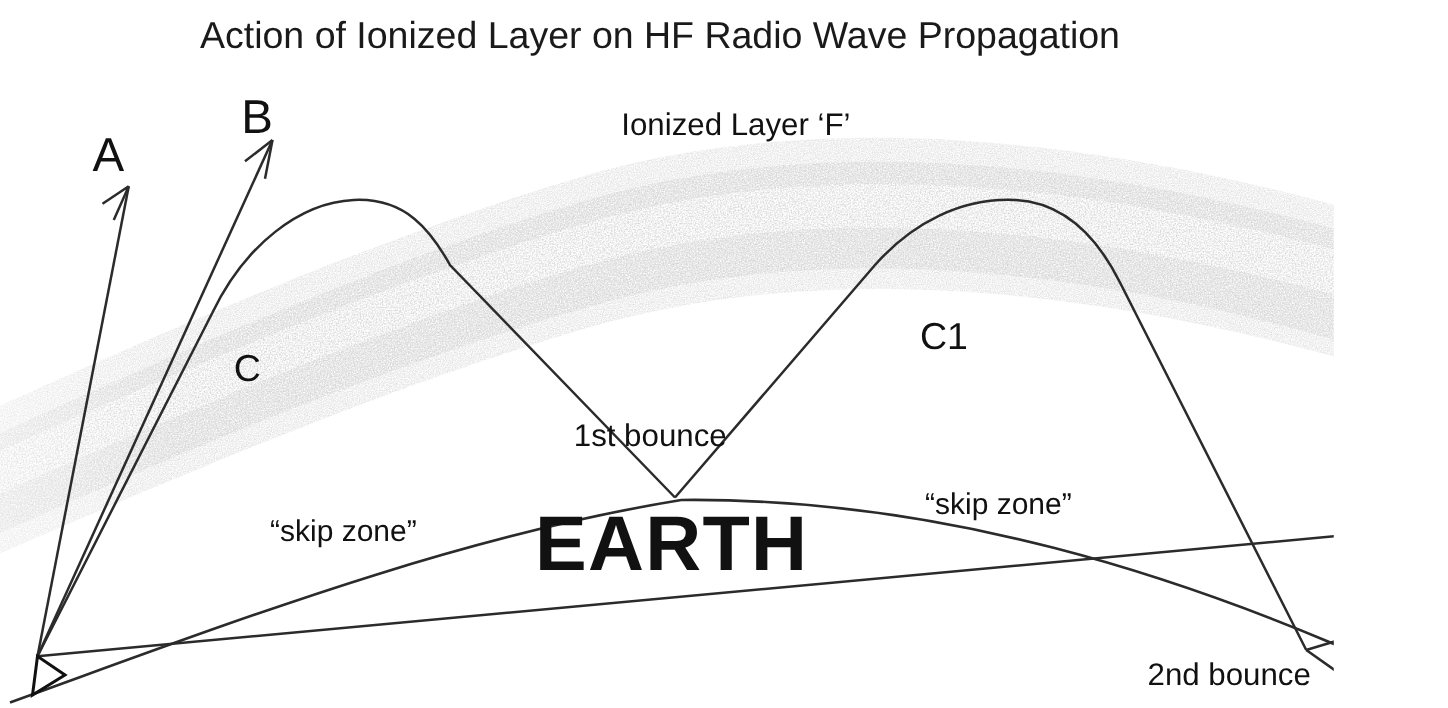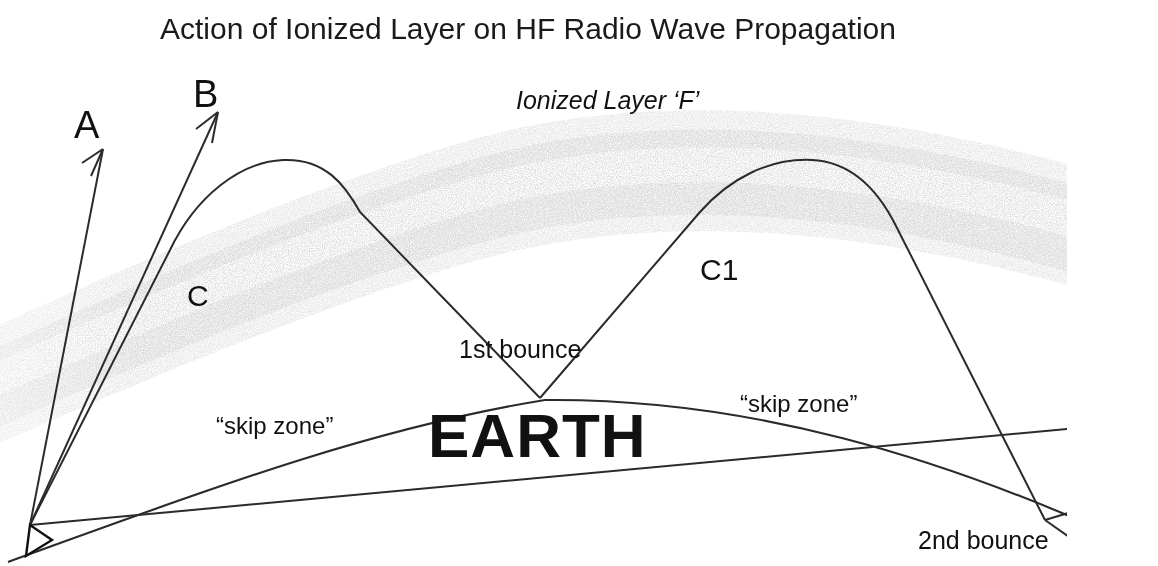--- a/index.html
+++ b/index.html
@@ -142,29 +142,29 @@
 
     <path d="M 1045,520 L 1110,566" fill="none" stroke="#2b2b2b" stroke-width="2"></path>
 
     <g>
       <path d="M 30,525 L 26,556 L 52,540 Z" fill="none" stroke="#111111" stroke-width="2.4"></path>
     </g>
   </svg>
 
   <div class="lbl title" style="left:160px; top:14px;">Action of Ionized Layer on HF Radio Wave Propagation</div>
 
-  <div class="lbl layer-title" style="left:516px; top:88px;font-style:italic;">Ionized Layer ‘F’</div>
+  <div class="lbl layer-title" style="left:497px; top:88px;">Ionized Layer ‘F’</div>
 
   <div class="lbl ray-letter" style="left:74px; top:106px;">A</div>
 
   <div class="lbl ray-letter" style="left:193px; top:75px;">B</div>
 
   <div class="lbl hop-letter" style="left:187px; top:281px;">C</div>
 
-  <div class="lbl hop-letter" style="left:700px; top:255px;">C1</div>
+  <div class="lbl hop-letter" style="left:736px; top:255px;">C1</div>
 
   <div class="lbl hop-letter-bold" style="left:1108px; top:505px;">C2</div>
 
   <div class="lbl bounce" style="left:459px; top:337px;">1st bounce</div>
 
   <div class="lbl bounce" style="left:918px; top:528px;">2nd bounce</div>
 
   <div class="lbl skip" style="left:216px; top:414px;">“skip zone”</div>
 
   <div class="lbl skip" style="left:740px; top:392px;">“skip zone”</div>

